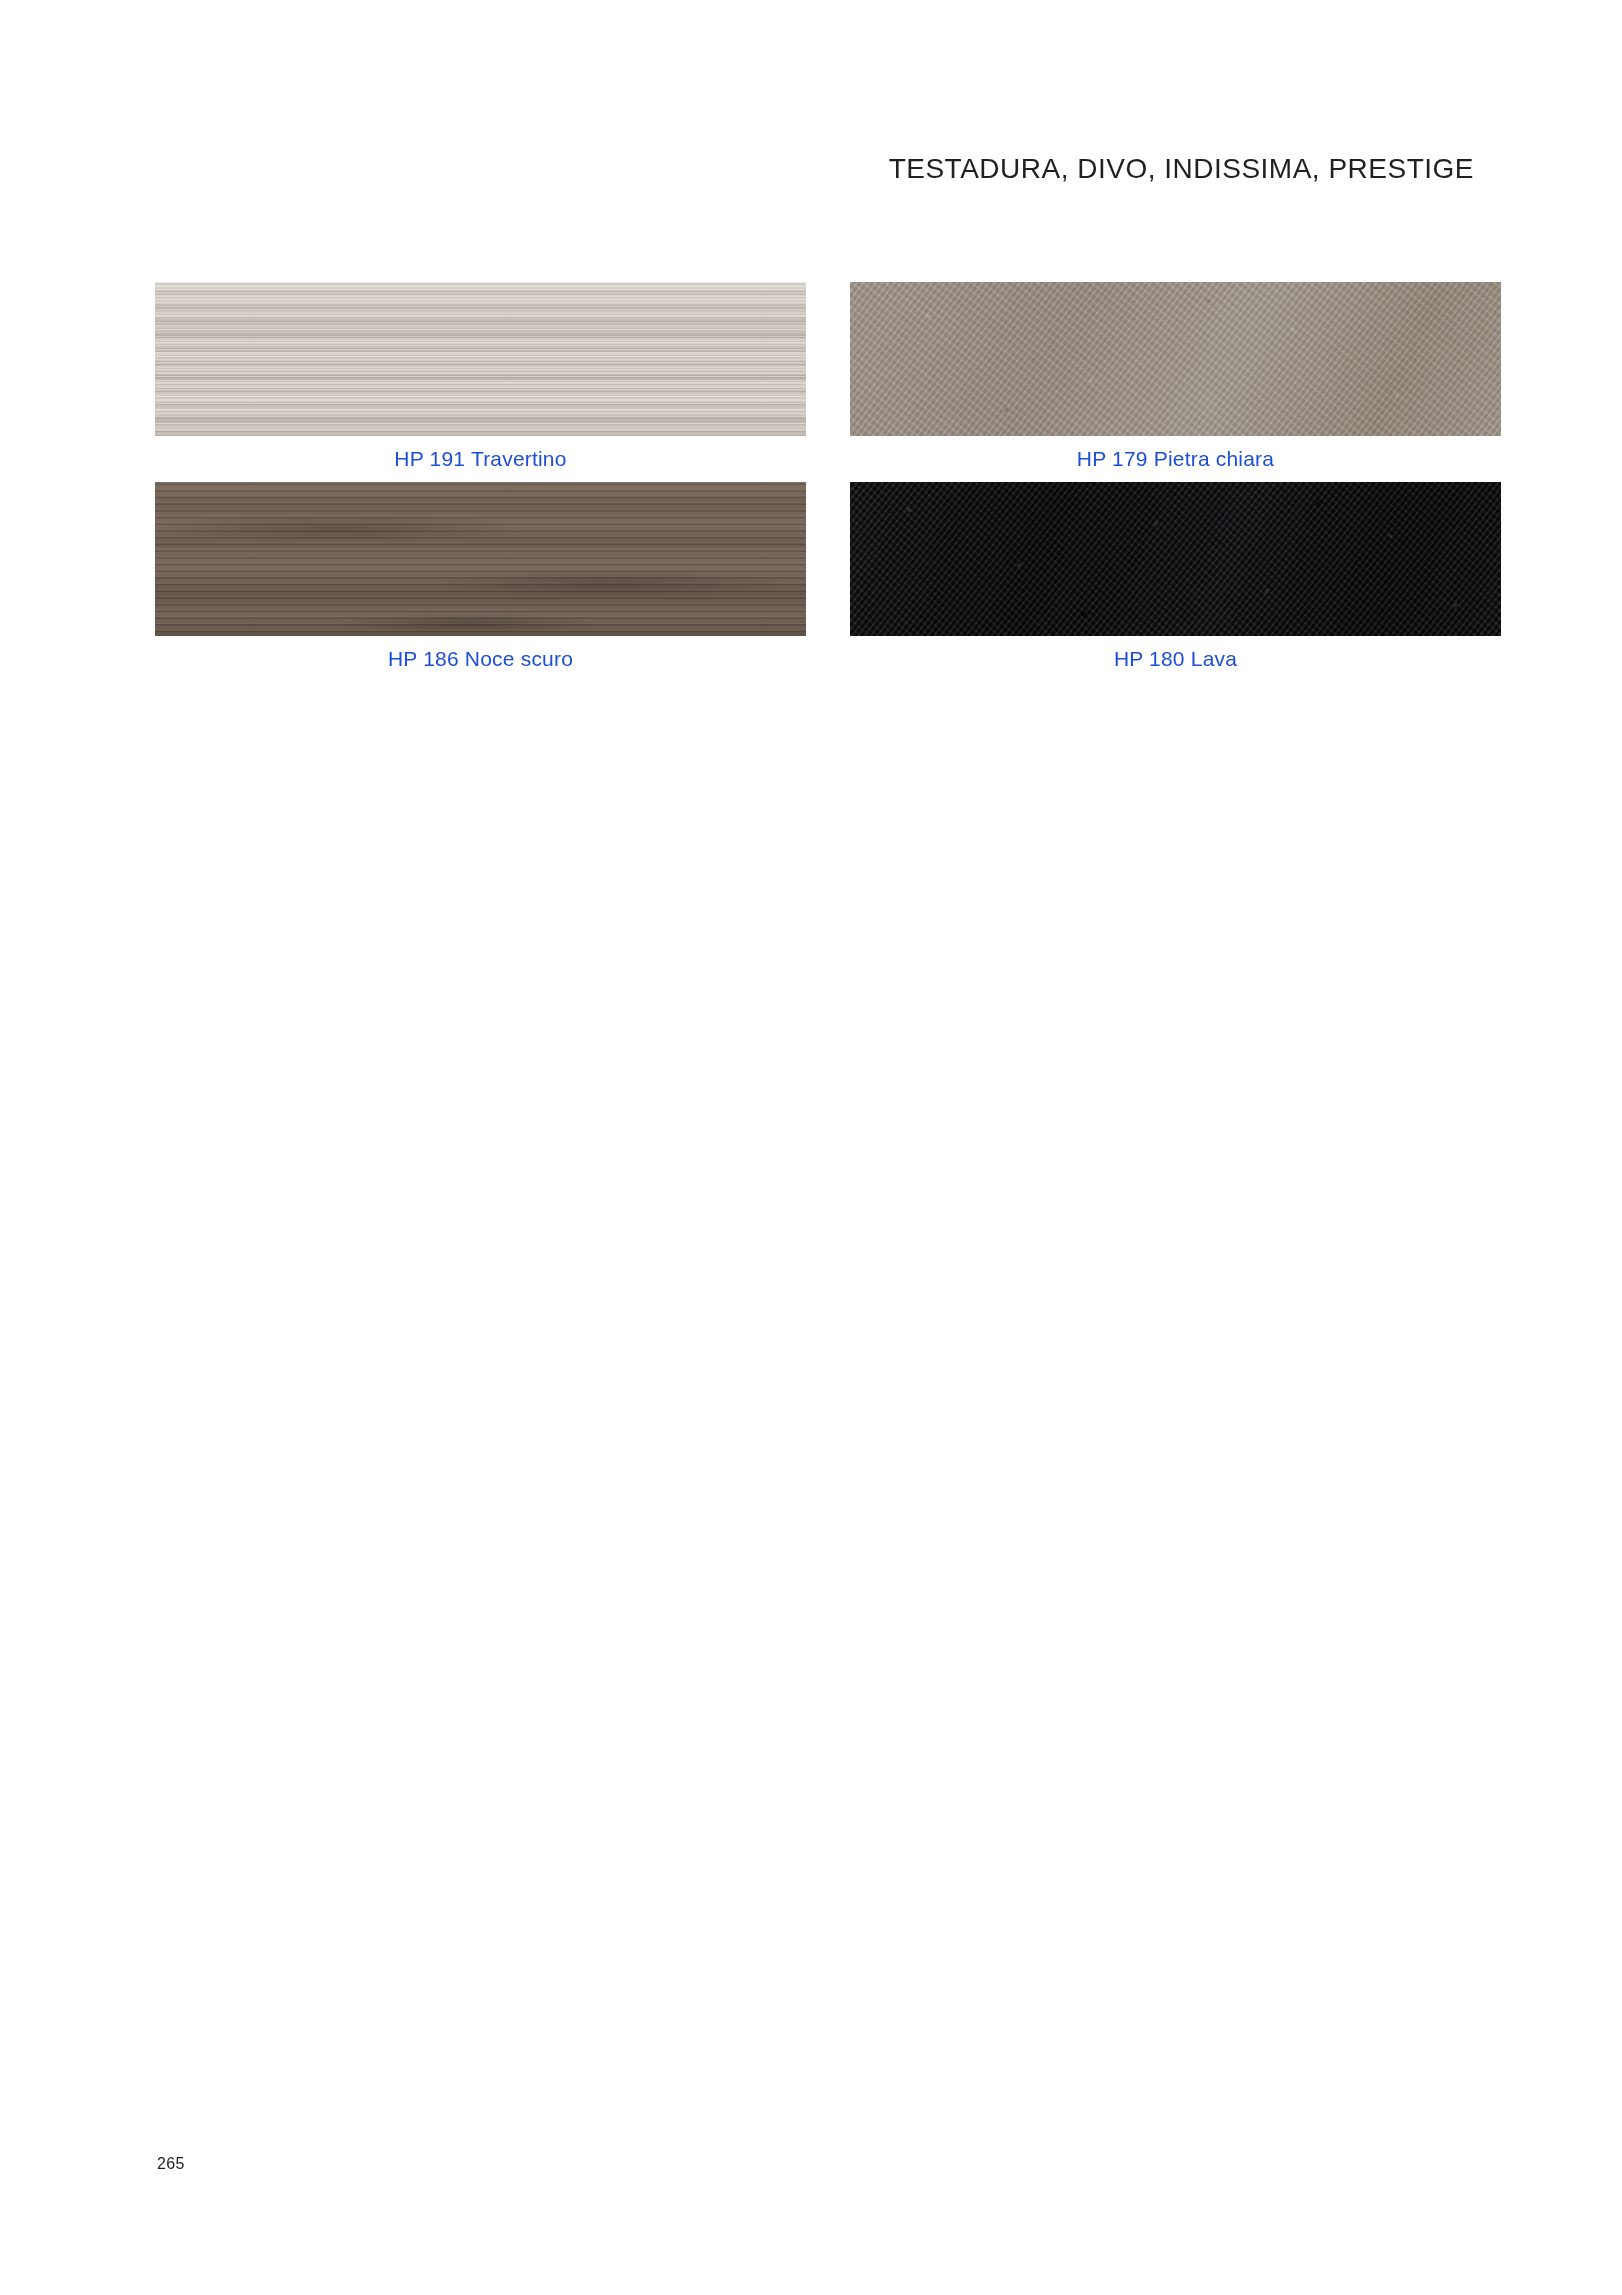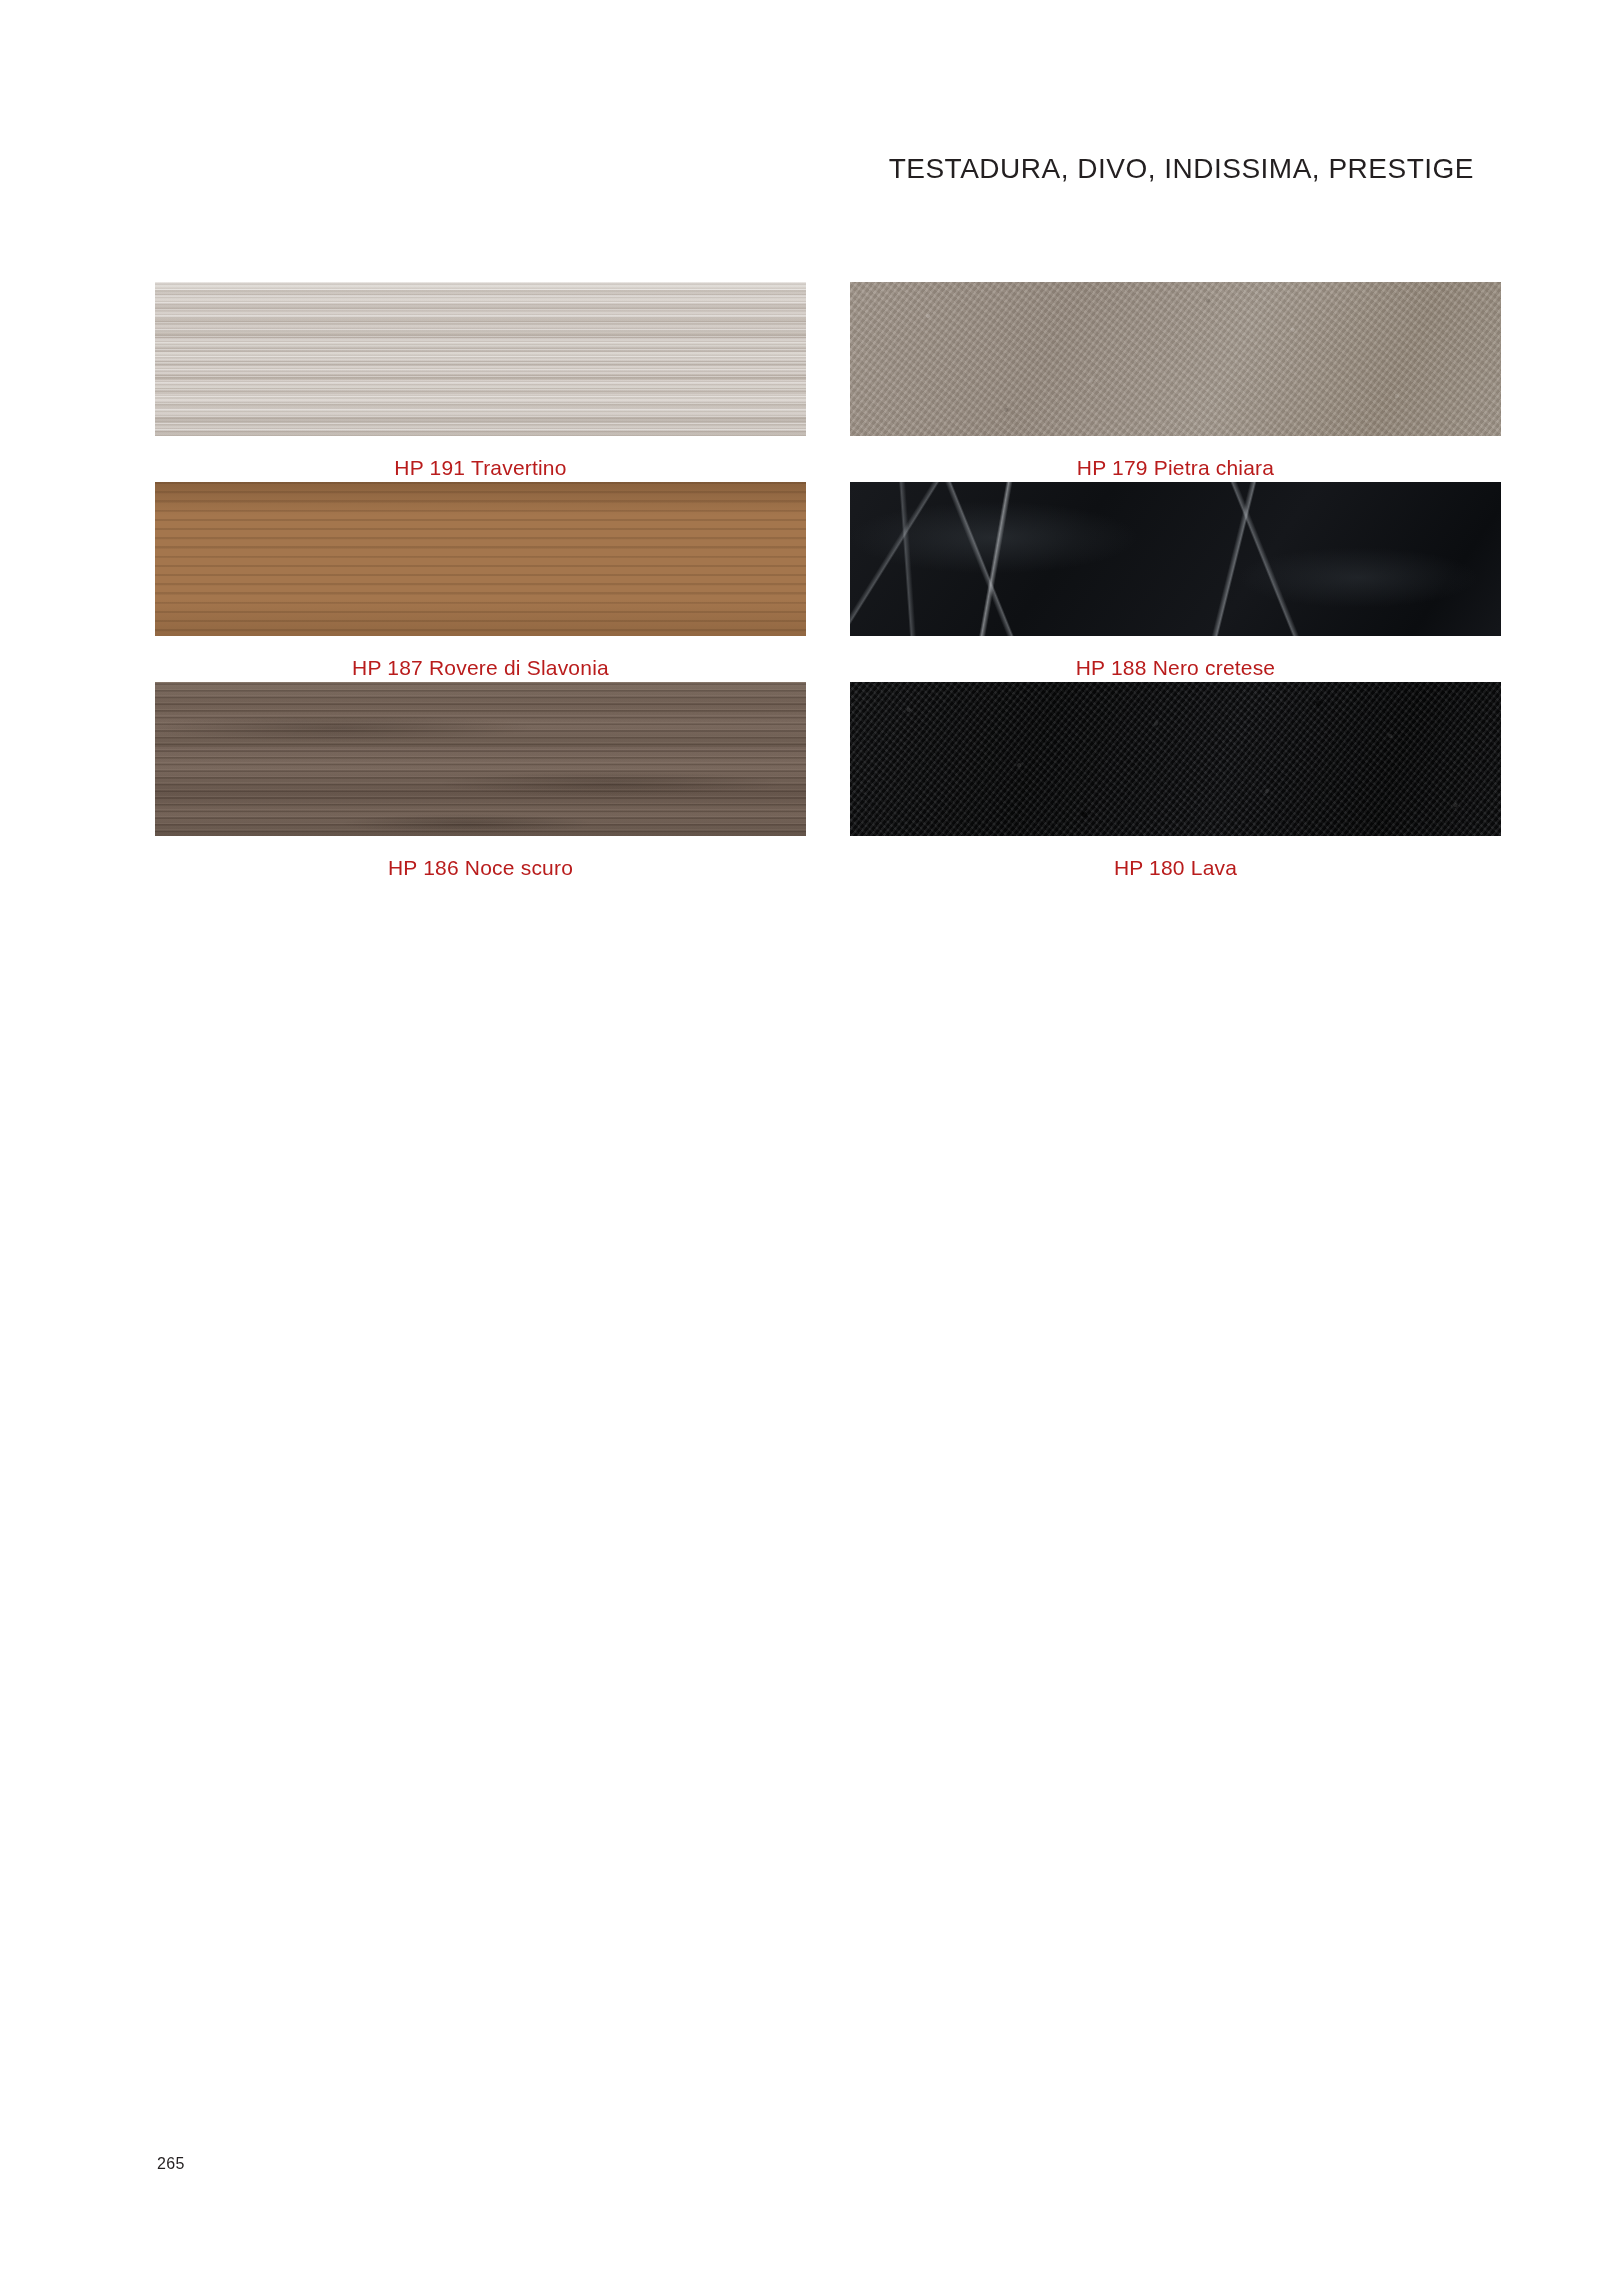--- a/index.html
+++ b/index.html
@@ -56,24 +56,24 @@
   .cell.right { left: 695px; }
 
   .swatch {
     width: 651px;
     height: 154px;
     position: relative;
     overflow: hidden;
     background-color: #cccccc;
   }
   .caption {
-    margin-top: 20px;
+    margin-top: 11px;
     text-align: center;
     font-size: 21px;
-    color: #b91c1c;
+    color: #1d4ed8;
     letter-spacing: 0.2px;
     line-height: 1.1;
     white-space: nowrap;
   }
   .caption sup {
     font-size: 0.62em;
     vertical-align: super;
     line-height: 0;
   }
 
@@ -288,30 +288,20 @@
         <div class="swatch m-travertino"></div>
         <div class="caption">HP 191 Travertino</div>
       </div>
       <div class="cell right">
         <div class="swatch m-pietra-chiara"></div>
         <div class="caption">HP 179 Pietra chiara</div>
       </div>
     </div>
 
 
-    <div class="row">
-      <div class="cell left">
-        <div class="swatch m-rovere-slavonia"></div>
-        <div class="caption">HP 187 Rovere di Slavonia</div>
-      </div>
-      <div class="cell right">
-        <div class="swatch m-nero-cretese"></div>
-        <div class="caption">HP 188 Nero cretese</div>
-      </div>
-    </div>
 
     <div class="row">
       <div class="cell left">
         <div class="swatch m-noce-scuro"></div>
         <div class="caption">HP 186 Noce scuro</div>
       </div>
       <div class="cell right">
         <div class="swatch m-lava"></div>
         <div class="caption">HP 180 Lava</div>
       </div>

